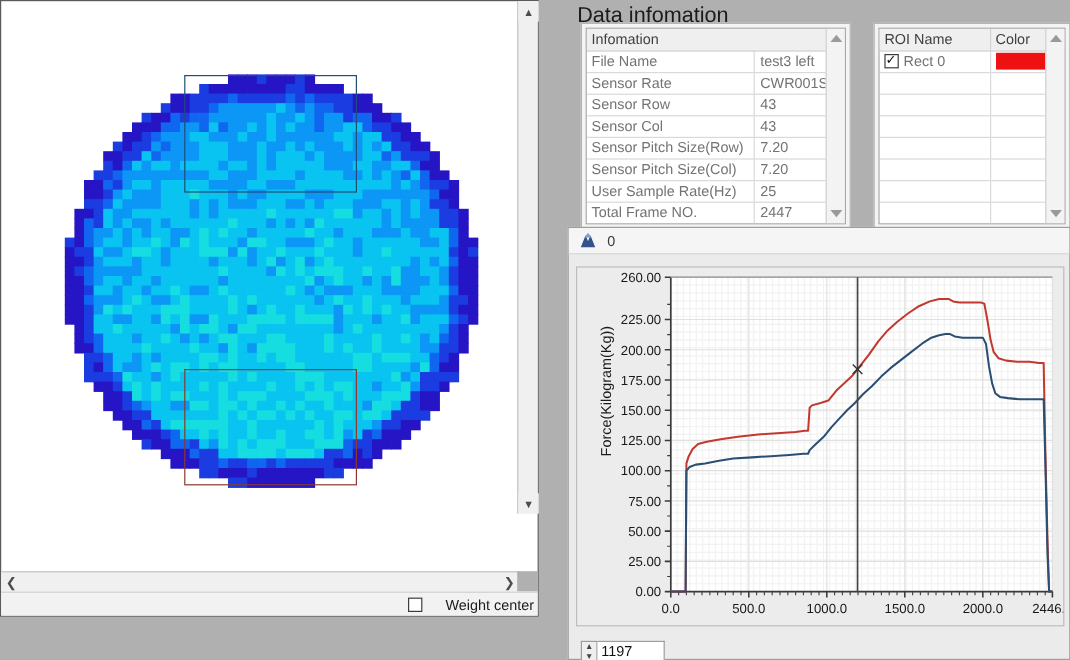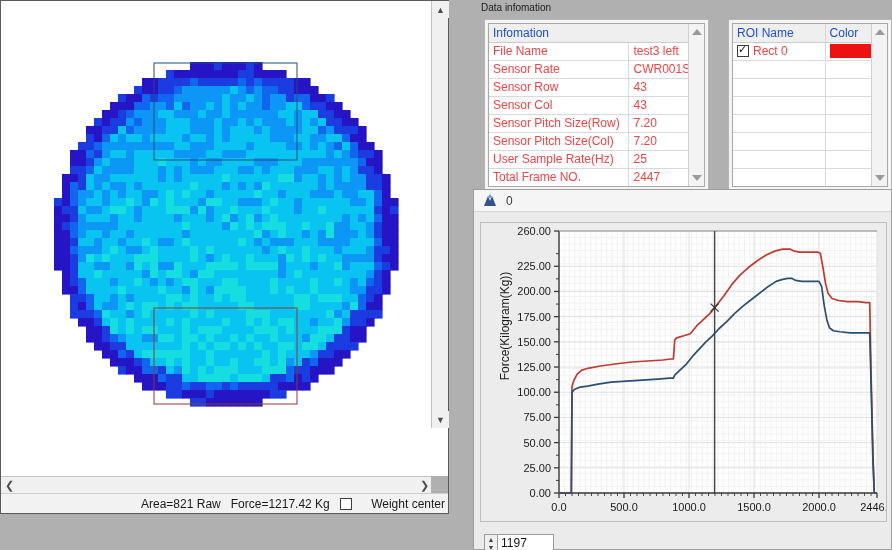--- a/index.html
+++ b/index.html
@@ -75,42 +75,42 @@
     position: relative; flex: none;
   }
   .cbox.checked::after {
     content: "\2713"; position: absolute;
     left: 0px; top: -3px; font-size: 11px; color: #111;
   }
 
   
   #data-info-title {
     position: absolute; left: 481px; top: 2px;
-    font-size: 10px; color: #1b1b1b;
+    font-size: 18px; color: #1b1b1b;
   }
   .table-shell {
     position: absolute;
     background: #f4f4f4;
     border: 1px solid #b5b5b5;
     padding: 3px;
   }
   #info-shell { left: 484px; top: 19px; width: 225px; height: 172px; }
   #roi-shell  { left: 728px; top: 19px; width: 164px; height: 172px; }
 
   .tbl { width: 100%; height: 100%; background: #fff;
          border: 1px solid #a8a8a8; position: relative; overflow: hidden; }
   .tbl table { border-collapse: collapse; width: 100%; font-size: 12px; }
   .tbl th {
     background: #efefef; font-weight: normal; text-align: left;
     padding: 1px 4px; border-right: 1px solid #d4d4d4;
-    border-bottom: 1px solid #cccccc; color: #1d4ed8; height: 18px;
+    border-bottom: 1px solid #cccccc; color: #404040; height: 18px;
   }
   .tbl td {
     padding: 1px 4px; border-right: 1px solid #d9d9d9;
-    border-bottom: 1px solid #d9d9d9; color: #ef4444;
+    border-bottom: 1px solid #d9d9d9; color: #737373;
     height: 18px; white-space: nowrap; overflow: hidden;
   }
   .tbl .col-label { width: 133px; }
   .tbl .col-val   { width: 72px; }
   .roi .col-name { width: 78px; }
   .roi .col-color { width: 52px; }
   .swatch { display: block; width: 100%; height: 14px; }
   .roi-cell { display: flex; align-items: center; gap: 4px; }
 
   .tbl-scroll {
@@ -1648,21 +1648,20 @@
     <div class="sb-arrow down">▼</div>
   </div>
 
   <div id="map-hscroll">
     <div class="sb-arrow left">❮</div>
     <div class="sb-arrow right">❯</div>
   </div>
   <div id="sb-corner"></div>
 
   <div id="status-bar">
-    <span id="status-metrics">Area=821 Raw   Force=1217.42 Kg</span>
     <span id="weight-center-box">
       <span class="cbox"></span>
       <span>Weight center</span>
     </span>
   </div>
 </div>
 
 <div id="data-info-title">Data infomation</div>
 
 <div id="info-shell" class="table-shell">

